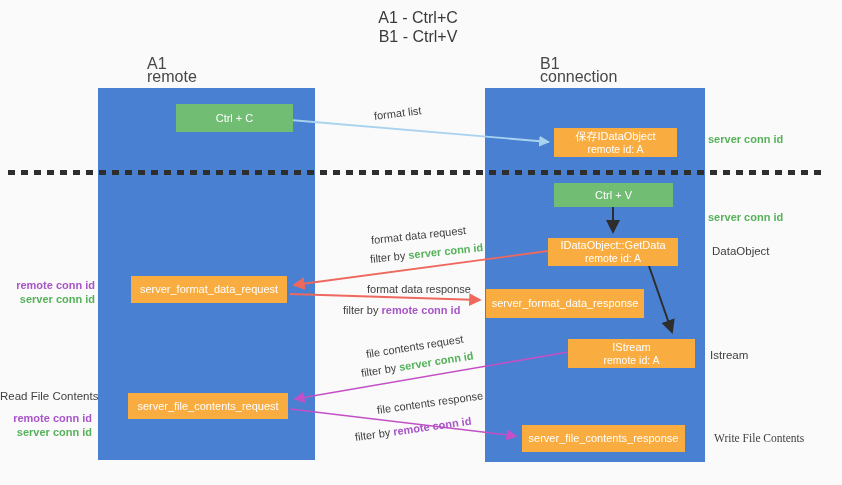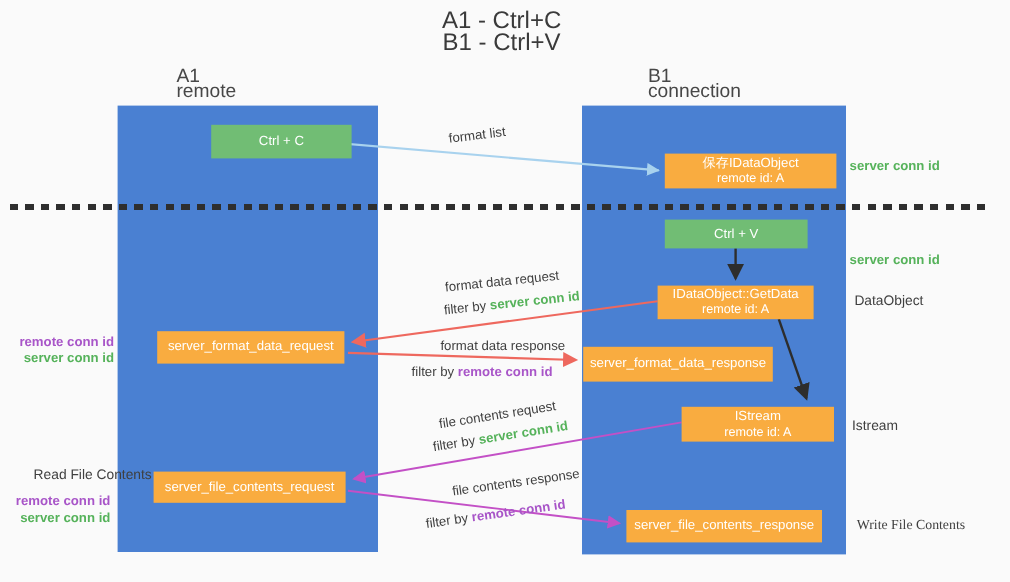--- a/index.html
+++ b/index.html
@@ -5,21 +5,21 @@
   html,body{margin:0;padding:0;}
   body{
     font-family:"Liberation Sans",sans-serif;
     background:#fafafa;
     width:842px;height:485px;overflow:hidden;
   }
   #canvas{position:relative;width:842px;height:485px;background:#fafafa;}
   .abs{position:absolute;}
   .title{
     left:318px;top:8px;width:200px;text-align:center;
-    font-size:20px;line-height:19px;color:#3a3a3a;
+    font-size:16px;line-height:19px;color:#3a3a3a;
   }
   .col-header{
     width:120px;text-align:left;font-size:16px;line-height:13px;color:#474747;
   }
   .column{background:var(--column-blue,#4a80d2);}
   .node{
     display:flex;flex-direction:column;align-items:center;justify-content:center;
     color:#fff;font-size:11px;line-height:13px;text-align:center;white-space:nowrap;
   }
   .node.green{background:var(--box-green,#71bd74);}
@@ -92,21 +92,21 @@
     <line class="stroke-rd" x1="290" y1="294" x2="480" y2="300" marker-end="url(#ah-rd)"></line>
     <line class="stroke-bk" x1="649" y1="266" x2="672" y2="332" marker-end="url(#ah-bk)"></line>
     <line class="stroke-mg" x1="568" y1="352" x2="295" y2="399" marker-end="url(#ah-mg)"></line>
     <line class="stroke-mg" x1="290" y1="409" x2="516" y2="436" marker-end="url(#ah-mg)"></line>
   </svg>
 
   <div class="abs node green" style="left:137px;top:104px;width:117px;height:28px;margin-left:39px;">
     <span>Ctrl + C</span>
   </div>
 
-  <div class="abs node orange" style="left:554px;top:128px;width:143px;height:29px;">
+  <div class="abs node orange" style="left:554px;top:128px;width:123px;height:29px;">
     <span class="l1">保存IDataObject</span>
     <span class="l2">remote id: A</span>
   </div>
 
   <div class="abs node green" style="left:554px;top:183px;width:119px;height:24px;">
     <span>Ctrl + V</span>
   </div>
 
   <div class="abs node orange" style="left:548px;top:238px;width:130px;height:28px;">
     <span class="l1">IDataObject::GetData</span>
@@ -164,19 +164,19 @@
   <div class="abs side-green" style="left:708px;top:211px;">server conn id</div>
   <div class="abs side-label" style="left:712px;top:245px;">DataObject</div>
   <div class="abs side-label" style="left:710px;top:349px;">Istream</div>
   <div class="abs side-label" style="left:714px;top:432px;font-family:Liberation Serif, serif;">Write File Contents</div>
 
   <div class="abs left-block" style="left:0px;top:278px;">
     <div class="purple-t">remote conn id</div>
     <div class="green-t">server conn id</div>
   </div>
 
-  <div class="abs side-label" style="left:0px;top:390px;width:92px;text-align:right;padding-left:28px;">Read File Contents</div>
+  <div class="abs side-label" style="left:0px;top:390px;width:92px;text-align:right;">Read File Contents</div>
   <div class="abs left-block" style="left:-3px;top:411px;width:95px;">
     <div class="purple-t">remote conn id</div>
     <div class="green-t">server conn id</div>
   </div>
 
 </div>
 
 </body></html>

